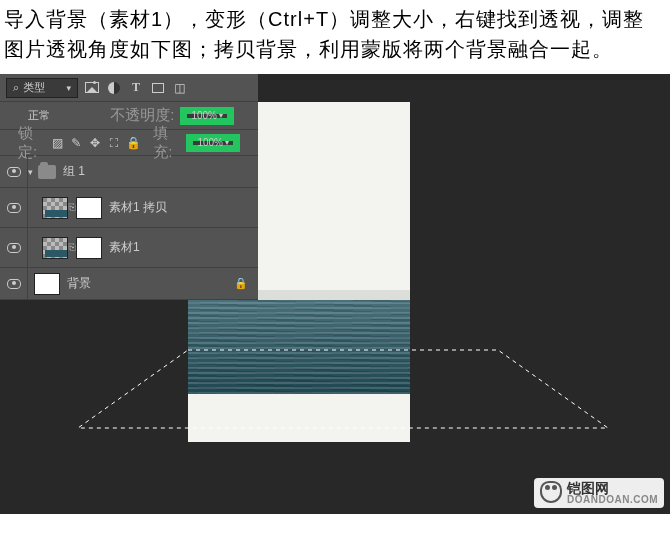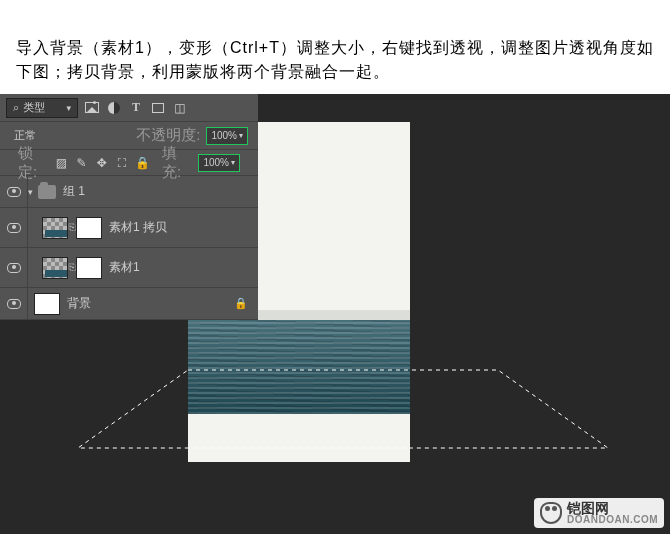--- a/index.html
+++ b/index.html
@@ -1,33 +1,33 @@
 <!DOCTYPE html>
 <html><head>
 <meta charset="utf-8">
 <style>
   * { margin: 0; padding: 0; box-sizing: border-box; }
   body { width: 670px; height: 548px; background: #fff; font-family: "Microsoft YaHei", sans-serif; position: relative; overflow: hidden; }
-  .instruction { padding: 4px 8px 10px 16px; font-size: 16px; line-height: 1.5; letter-spacing: 1px; color: #000; margin-top: 32px; }
+  .instruction { padding: 4px 8px 10px 4px; font-size: 20px; line-height: 1.5; letter-spacing: 1px; color: #000; }
   .workspace { background: #282828; height: 440px; position: relative; }
   .panel { position: absolute; top: 0; left: 0; width: 258px; background: #535353; font-size: 11px; color: #ccc; }
   .panel-row { display: flex; align-items: center; height: 28px; border-bottom: 1px solid #404040; padding: 0 6px; gap: 6px; }
   .search-field { display: inline-flex; align-items: center; background: #3a3a3a; border: 1px solid #222; height: 20px; padding: 0 6px; gap: 4px; font-size: 11px; color: #ccc; min-width: 72px; }
   .search-field .chev { margin-left: auto; font-size: 9px; }
   .icon { width: 16px; height: 16px; display: inline-flex; align-items: center; justify-content: center; color: #ccc; font-size: 12px; }
   .ico-img { width:14px; height:11px; border:1px solid #ccc; position:relative; }
   .ico-img::after { content:""; position:absolute; top:-2px; right:2px; width:3px; height:3px; background:#ccc; border-radius:50%; }
   .ico-img::before { content:""; position:absolute; bottom:0; left:1px; width:0; height:0; border-left:5px solid transparent; border-right:5px solid transparent; border-bottom:5px solid #ccc; }
   .ico-mask { width:12px; height:12px; border-radius:50%; background: linear-gradient(90deg,#ccc 50%,#333 50%); }
   .ico-tshape { font-family: serif; font-weight:bold; }
   .ico-rect { width:12px; height:10px; border:1px solid #ccc; }
-  .blend-row { padding: 0 10px; }
+  .blend-row { padding: 0 24px; }
   .blend-select { flex: 0 0 auto; padding: 2px 14px 2px 4px; }
   .lbl { color: #999; font-size: 15px; }
-  .slider-field { display:inline-flex; align-items:center; gap:2px; background:#3a3a3a; border:1px solid #22c55e; height:18px; padding:0 4px; font-size:10px; }
+  .slider-field { display:inline-flex; align-items:center; gap:2px; background:#3a3a3a; border:7px solid #22c55e; height:18px; padding:0 4px; font-size:10px; }
   .lock-row { padding: 0 18px; height: 26px; }
   .layer { display:flex; align-items:center; height:32px; border-bottom:1px solid #404040; }
   .vis-col { width:28px; height:100%; display:flex; align-items:center; justify-content:center; border-right:1px solid #404040; }
   .eye { width:14px; height:10px; border:1px solid #ccc; border-radius:60% / 100%; position:relative; }
   .eye::after { content:""; position:absolute; top:1px; left:4px; width:4px; height:4px; background:#ccc; border-radius:50%; }
   .indent-1 { width: 14px; }
   .twisty { width:10px; font-size:9px; color:#ccc; }
   .folder { width:18px; height:14px; background:#8a8a8a; border-radius:2px; position:relative; }
   .folder::before { content:""; position:absolute; top:-3px; left:2px; width:8px; height:3px; background:#8a8a8a; border-radius:2px 2px 0 0; }
   .thumb { width:26px; height:22px; background:#888; border:1px solid #222; flex:none; }
@@ -38,21 +38,21 @@
   .link { width:8px; font-size:9px; color:#ccc; text-align:center; }
   .layer-name { margin-left:7px; font-size:12px; }
   .trailing-lock { margin-left:auto; margin-right:10px; font-size:11px; color:#ccc; }
   .canvas-img { position:absolute; top:28px; left:188px; width:222px; height:340px; background:#f3f3f0; }
   .ocean { position:absolute; bottom:48px; left:0; right:0; height:104px; background: linear-gradient(#4d7580, #1f4752); overflow:hidden; }
   .ocean::before { content:""; position:absolute; top:0; left:0; right:0; height:10px; background:#dcded9; }
   .ocean::after { content:""; position:absolute; inset:10px 0 0 0; background: repeating-linear-gradient( 0deg, rgba(255,255,255,0.15) 0 2px, transparent 2px 5px ), repeating-linear-gradient( 3deg, rgba(0,0,0,0.12) 0 2px, transparent 2px 6px ); }
   .marquee { position:absolute; border: none; }
   .marquee svg { position:absolute; inset:0; overflow:visible; }
   .marquee polygon { fill:none; stroke:#fff; stroke-width:1; stroke-dasharray:4 4; }
-  .watermark { position:absolute; bottom:6px; right:6px; background: rgba(255,255,255,0.92); border-radius:4px; padding:3px 6px; display:flex; align-items:center; gap:5px; }
+  .watermark { position:absolute; bottom:6px; right:6px; background: rgba(255,255,255,0.92); border-radius:4px; padding:3px 6px; display:flex; align-items:flex-start; gap:5px; }
   .wm-logo { width:22px; height:22px; border:2px solid #555; border-radius:40% 40% 50% 50%; position:relative; }
   .wm-logo::before, .wm-logo::after { content:""; position:absolute; top:2px; width:5px; height:5px; background:#555; border-radius:50%; }
   .wm-logo::before { left:3px; } .wm-logo::after { right:3px; }
   .wm-text { display:flex; flex-direction:column; line-height:1; }
   .wm-top { font-size:14px; font-weight:bold; color:#333; }
   .wm-bot { font-size:10px; color:#888; letter-spacing:0.5px;font-weight:bold; }
 </style>
 </head>
 <body>
 

